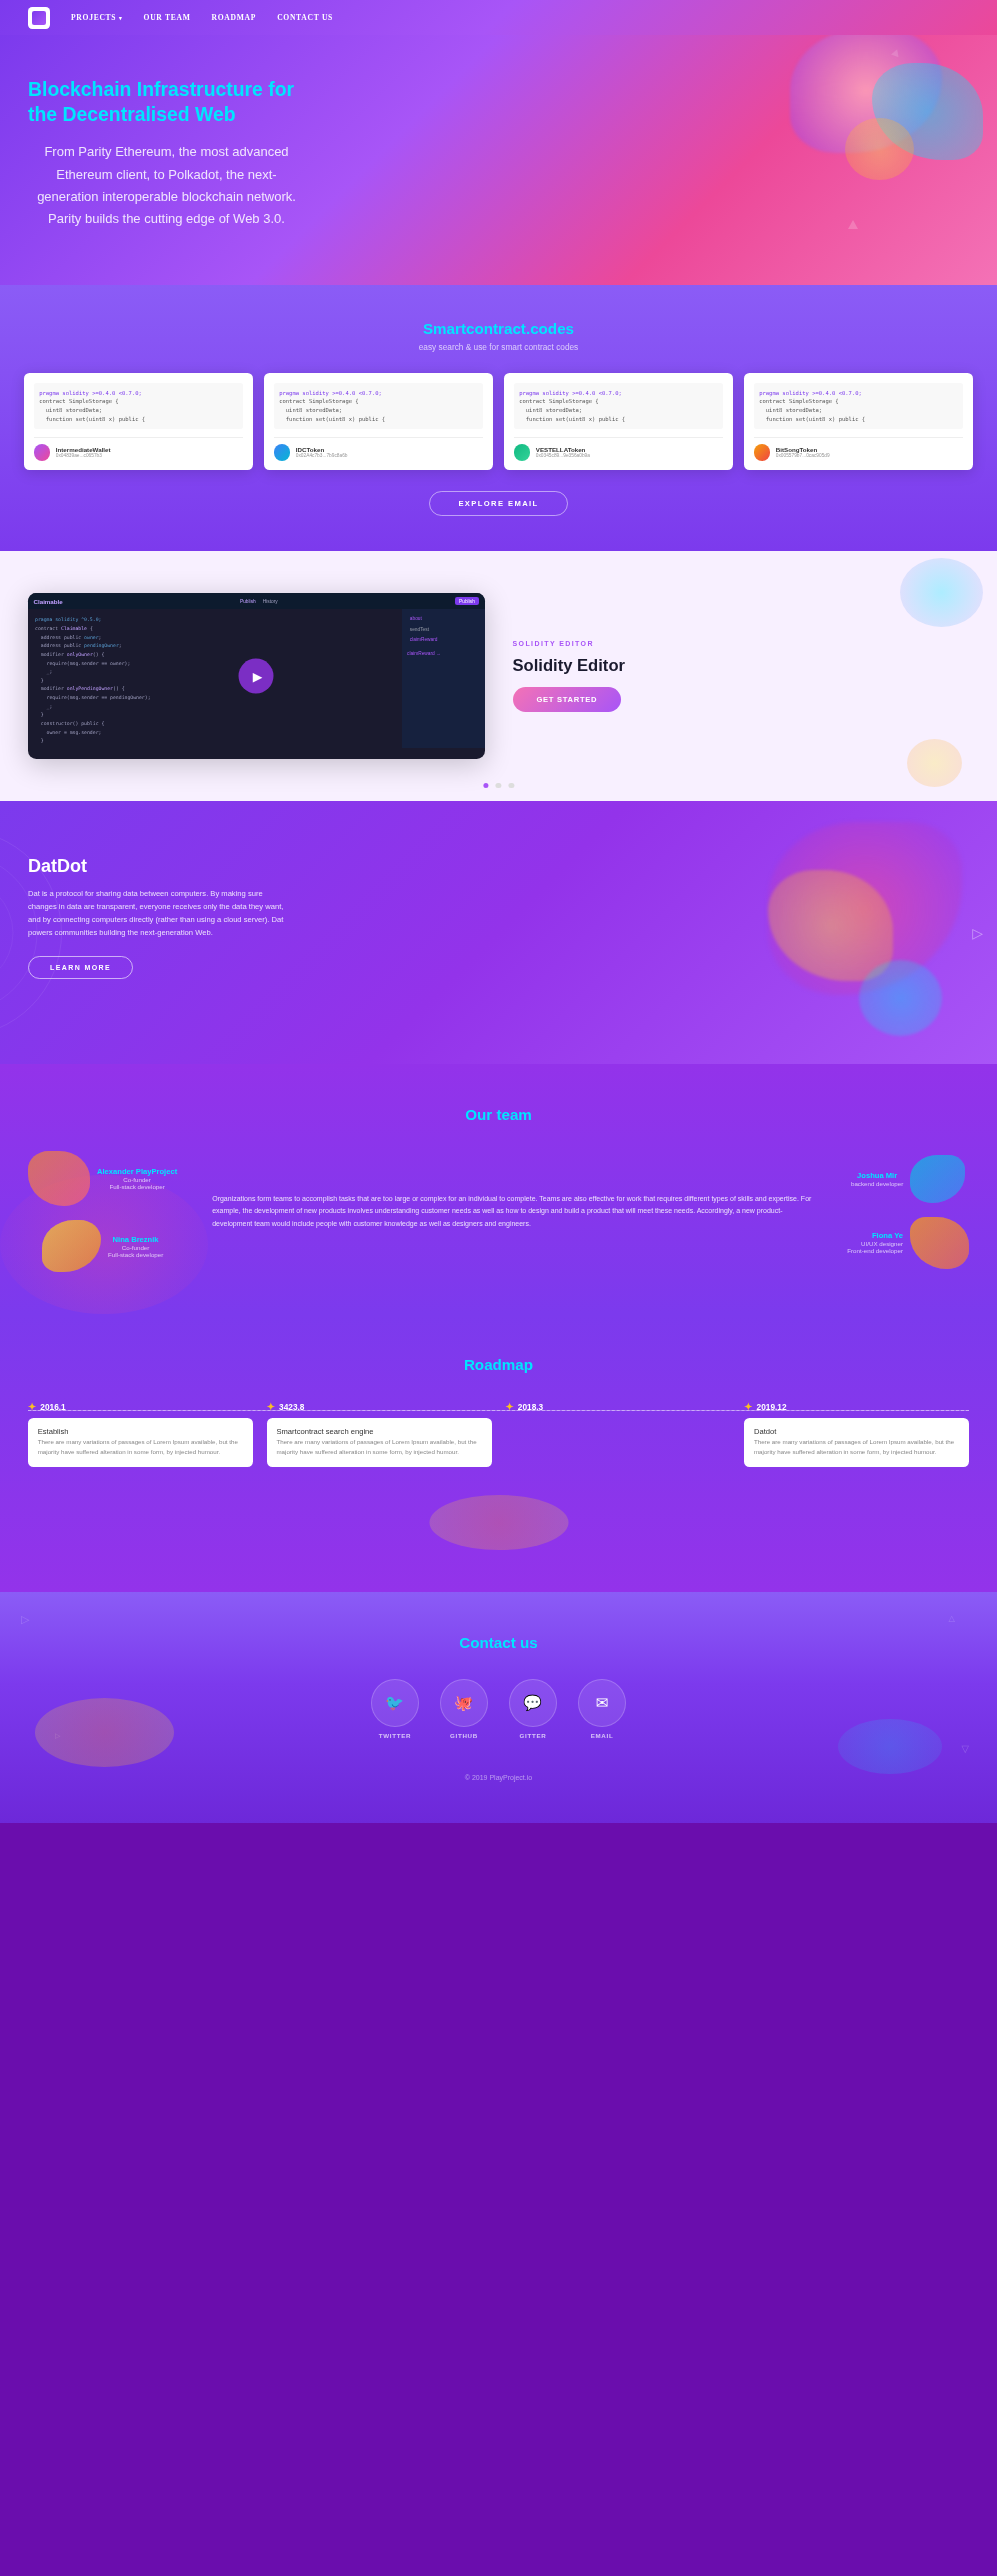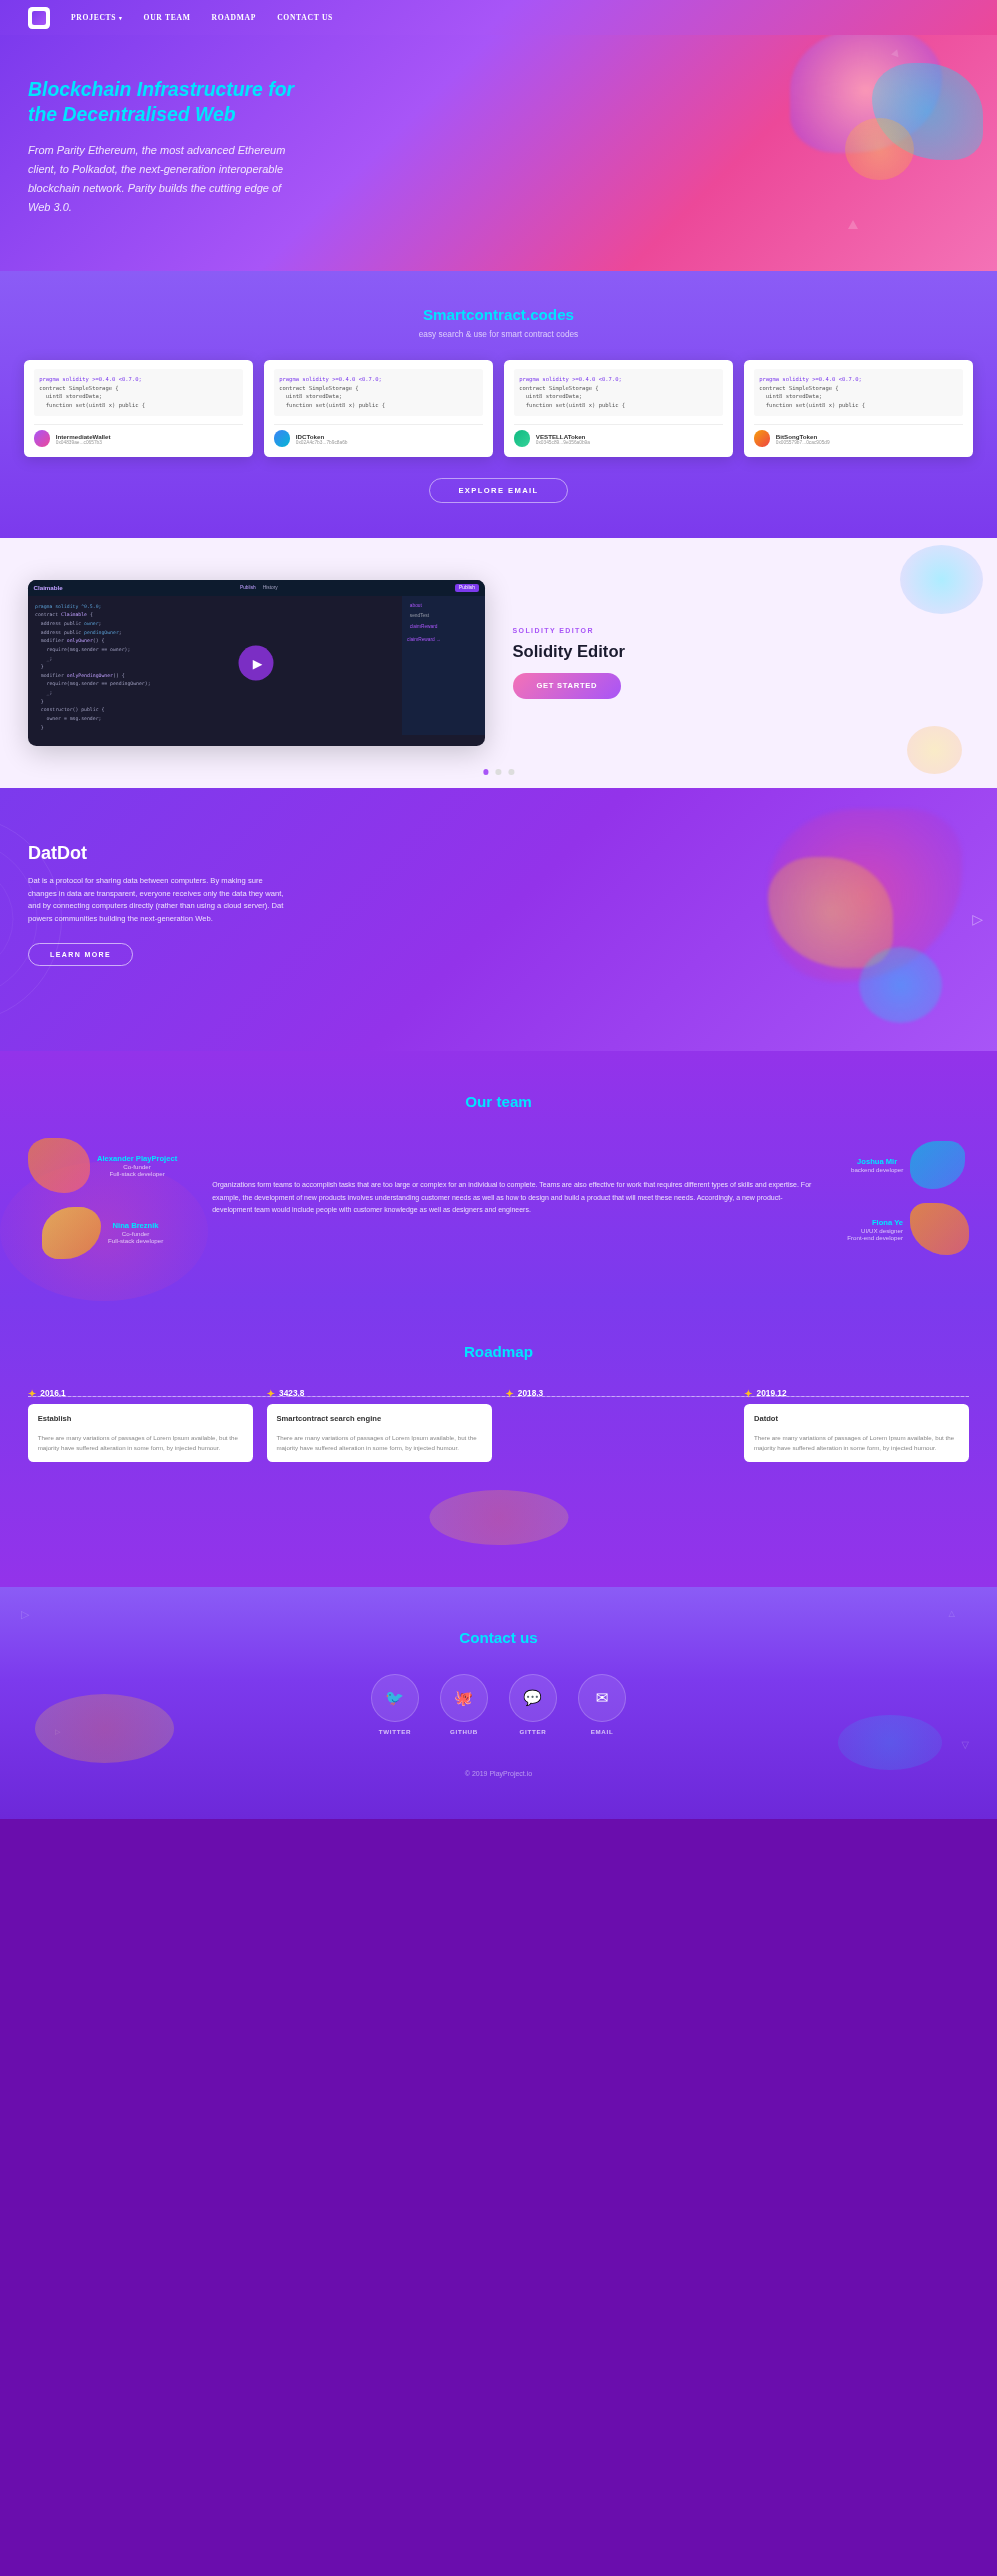--- a/index.html
+++ b/index.html
@@ -16,23 +16,23 @@
     .nav-links { display: flex; gap: 21px; align-items: center; }
     .nav-link { color: white; text-decoration: none; font-size: 7.6px; font-weight: 600; letter-spacing: 0.7px; cursor: pointer; display: flex; align-items: center; gap: 2.8px; font-family: Liberation Serif, serif; }
     .nav-chevron { font-size: 5.5px; }
 
     
     .hero {
       background: linear-gradient(135deg, #7c3aed 0%, #a855f7 40%, #ec4899 70%, #f472b6 100%);
       padding: 42px 28px 55px;
       position: relative; overflow: hidden; min-height: 194px;
     }
-    .hero-content { max-width: 277px; position: relative; z-index: 2; font-style: italic; }
+    .hero-content { max-width: 277px; position: relative; z-index: 2; }
     .hero-title { font-size: 19.4px; font-weight: 800; color: #00e5ff; line-height: 1.3; margin-bottom: 14px; }
-    .hero-desc { font-size: 11px; color: rgba(255,255,255,0.85); line-height: 1.7; }
+    .hero-desc { font-size: 13px; color: rgba(255,255,255,0.85); line-height: 1.7; text-align: center; }
     .hero-blobs { position: absolute; right: 0; top: -14px; width: 60%; height: 222px; }
     .blob1 { position: absolute; width: 152px; height: 125px; background: radial-gradient(circle, rgba(255,182,193,0.7), rgba(147,51,234,0.5)); border-radius: 50% 40% 60% 30%; top: 7px; right: 55px; filter: blur(1.4px); }
     .blob2 { position: absolute; width: 111px; height: 97px; background: radial-gradient(circle, rgba(0,229,255,0.5), rgba(34,211,238,0.3)); border-radius: 40% 60% 30% 70%; top: 42px; right: 14px; filter: blur(0.7px); }
     .blob3 { position: absolute; width: 69px; height: 62px; background: radial-gradient(circle, rgba(253,224,71,0.4), rgba(251,146,60,0.3)); border-radius: 60%; top: 97px; right: 83px; filter: blur(0.7px); }
 
     
     .smartcontract-section {
       background: linear-gradient(180deg, #8b5cf6 0%, #7c3aed 100%);
       padding: 35px 24px;
       text-align: center;
@@ -134,21 +134,21 @@
       background: linear-gradient(180deg, #7c3aed 0%, #9333ea 100%);
       padding: 42px 28px;
     }
     .roadmap-title { text-align: center; font-size: 15.2px; font-weight: 700; color: #00e5ff; margin-bottom: 28px; }
     .roadmap-line { position: absolute; top: 8.3px; left: 0; right: 0; height: 1.4px; background: rgba(255,255,255,0.3); border-top: 1.4px dashed rgba(255,255,255,0.4); }
     .roadmap-items { display: grid; grid-template-columns: repeat(4, 1fr); gap: 14px; width: 100%; }
     .roadmap-item { position: relative; }
     .roadmap-year { font-size: 8.3px; font-weight: 800; color: white; margin-bottom: 5.5px; display: flex; align-items: center; gap: 4.2px; }
     .year-star { color: #fbbf24; font-size: 9.7px; }
     .roadmap-card { background: white; border-radius: 5.5px; padding: 9.7px; }
-    .roadmap-card-title { font-size: 7.6px; font-weight: 700; color: #333; margin-bottom: 10px; }
+    .roadmap-card-title { font-size: 7.6px; font-weight: 400; color: #333; margin-bottom: 1px; }
     .roadmap-card-text { font-size: 6.2px; color: #888; line-height: 1.6; }
 
     
     .contact-section {
       background: linear-gradient(180deg, #8b5cf6 0%, #7c3aed 40%, #6d28d9 100%);
       padding: 42px 28px;
       text-align: center; position: relative; overflow: hidden;
     }
     .contact-title { font-size: 15.2px; font-weight: 700; color: #00e5ff; margin-bottom: 28px; }
     .contact-icons { display: flex; justify-content: center; gap: 21px; margin-bottom: 35px; }

